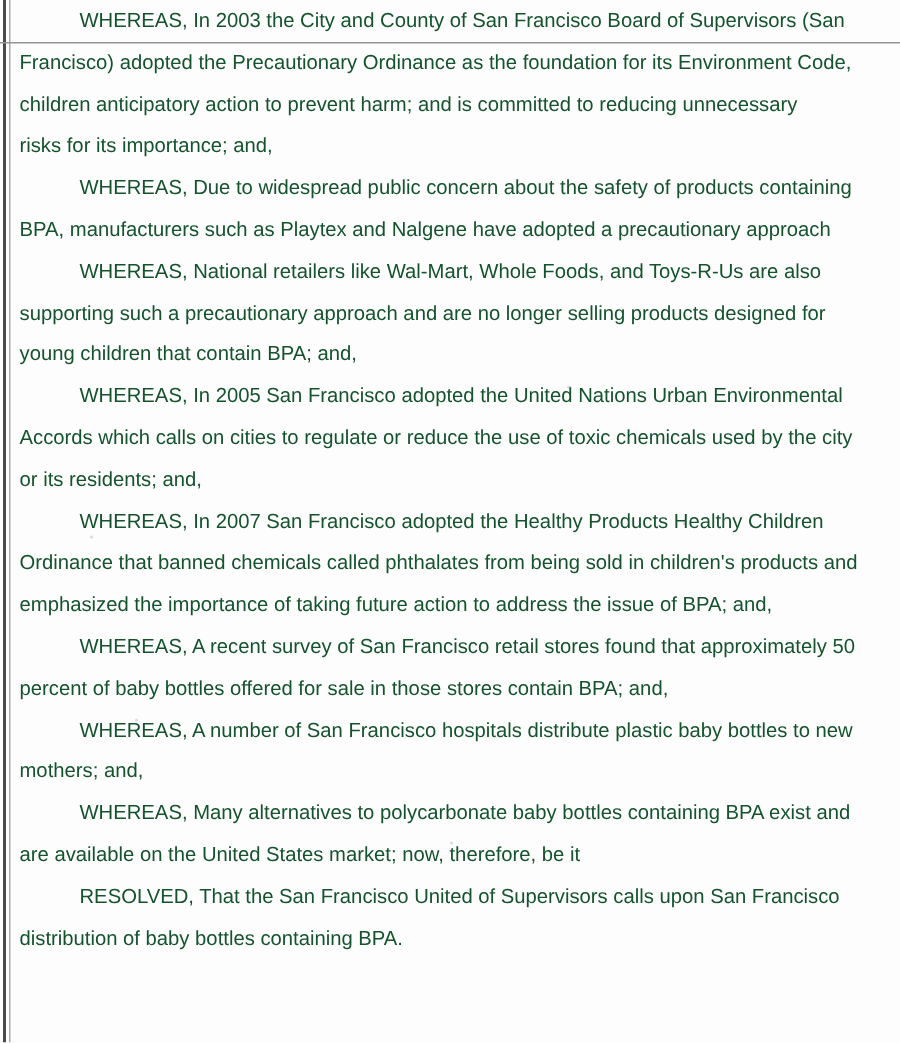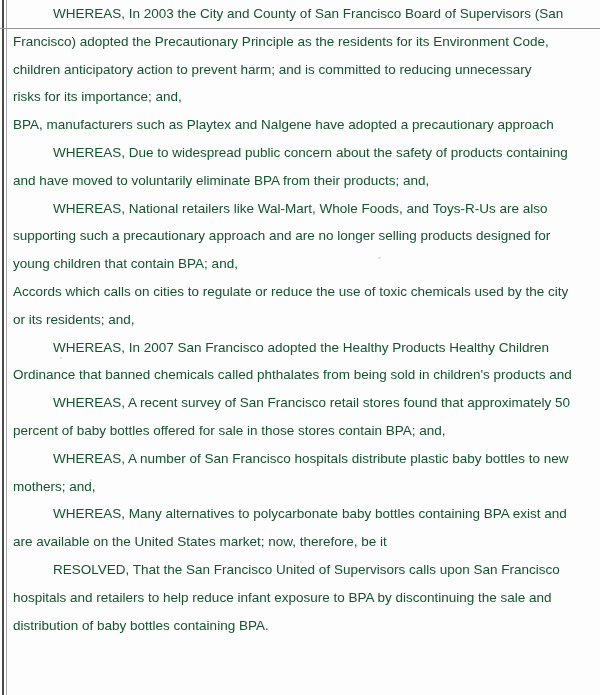--- a/index.html
+++ b/index.html
@@ -80,37 +80,37 @@
 
   <div class="speck" style="left:378px; top:257px; width:3px; height:2px;"></div>
   <div class="speck" style="left:90px; top:479px; width:2px; height:2px;"></div>
   <div class="speck" style="left:540px; top:205px; width:2px; height:2px;"></div>
   <div class="speck" style="left:300px; top:561px; width:2px; height:2px;"></div>
   <div class="speck" style="left:455px; top:348px; width:2px; height:2px;"></div>
   <div class="speck" style="left:60px; top:357px; width:2px; height:2px;"></div>
 
   <div class="text-block">
     <div class="line indent">WHEREAS, In 2003 the City and County of San Francisco Board of Supervisors (San</div>
-    <div class="line">Francisco) adopted the Precautionary Principle as the residents for its Environment Code,</div>
+    <div class="line">Francisco) adopted the Precautionary Ordinance as the foundation for its Environment Code,</div>
     <div class="line">children anticipatory action to prevent harm; and is committed to reducing unnecessary</div>
     <div class="line">risks for its importance; and,</div>
+    <div class="line indent">WHEREAS, Due to widespread public concern about the safety of products containing</div>
     <div class="line">BPA, manufacturers such as Playtex and Nalgene have adopted a precautionary approach</div>
-    <div class="line indent">WHEREAS, Due to widespread public concern about the safety of products containing</div>
-    <div class="line">and have moved to voluntarily eliminate BPA from their products; and,</div>
     <div class="line indent">WHEREAS, National retailers like Wal-Mart, Whole Foods, and Toys-R-Us are also</div>
     <div class="line">supporting such a precautionary approach and are no longer selling products designed for</div>
     <div class="line">young children that contain BPA; and,</div>
+    <div class="line indent">WHEREAS, In 2005 San Francisco adopted the United Nations Urban Environmental</div>
     <div class="line">Accords which calls on cities to regulate or reduce the use of toxic chemicals used by the city</div>
     <div class="line">or its residents; and,</div>
     <div class="line indent">WHEREAS, In 2007 San Francisco adopted the Healthy Products Healthy Children</div>
     <div class="line">Ordinance that banned chemicals called phthalates from being sold in children's products and</div>
+    <div class="line">emphasized the importance of taking future action to address the issue of BPA; and,</div>
     <div class="line indent">WHEREAS, A recent survey of San Francisco retail stores found that approximately 50</div>
     <div class="line">percent of baby bottles offered for sale in those stores contain BPA; and,</div>
     <div class="line indent">WHEREAS, A number of San Francisco hospitals distribute plastic baby bottles to new</div>
     <div class="line">mothers; and,</div>
     <div class="line indent">WHEREAS, Many alternatives to polycarbonate baby bottles containing BPA exist and</div>
     <div class="line">are available on the United States market; now, therefore, be it</div>
     <div class="line indent">RESOLVED, That the San Francisco United of Supervisors calls upon San Francisco</div>
-    <div class="line">hospitals and retailers to help reduce infant exposure to BPA by discontinuing the sale and</div>
     <div class="line">distribution of baby bottles containing BPA.</div>
   </div>
 
 </div>
 
 </body></html>

